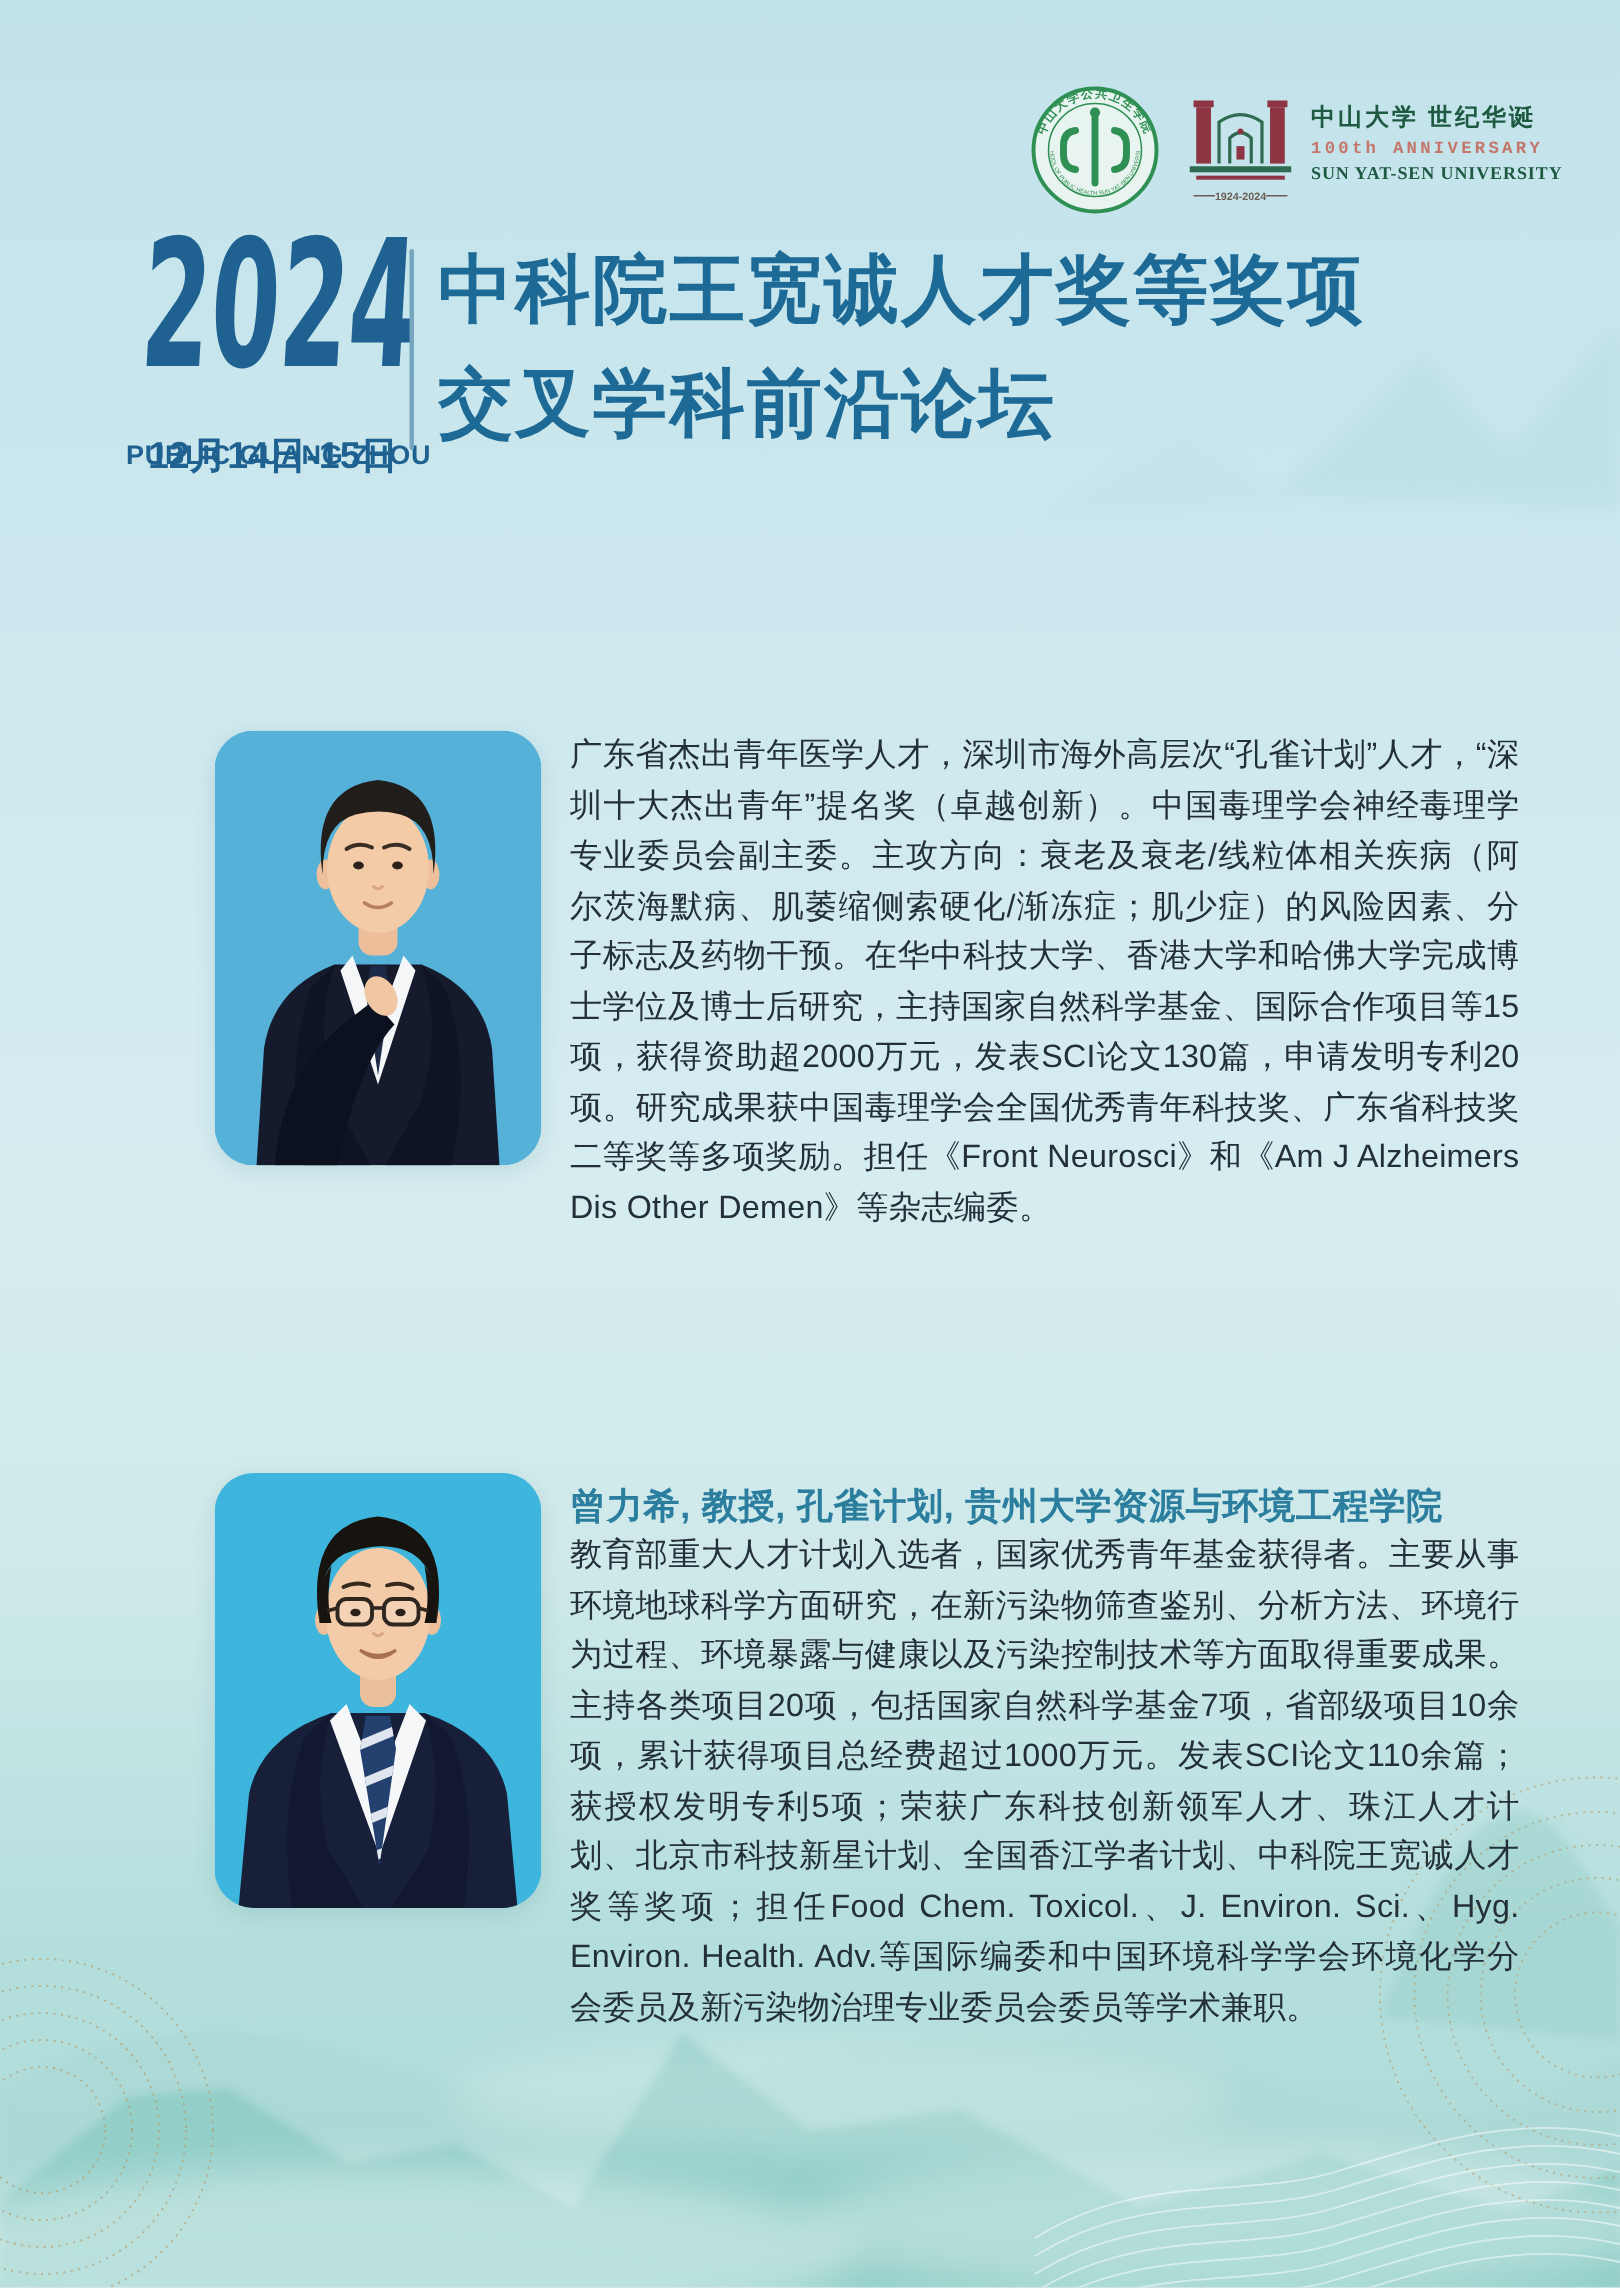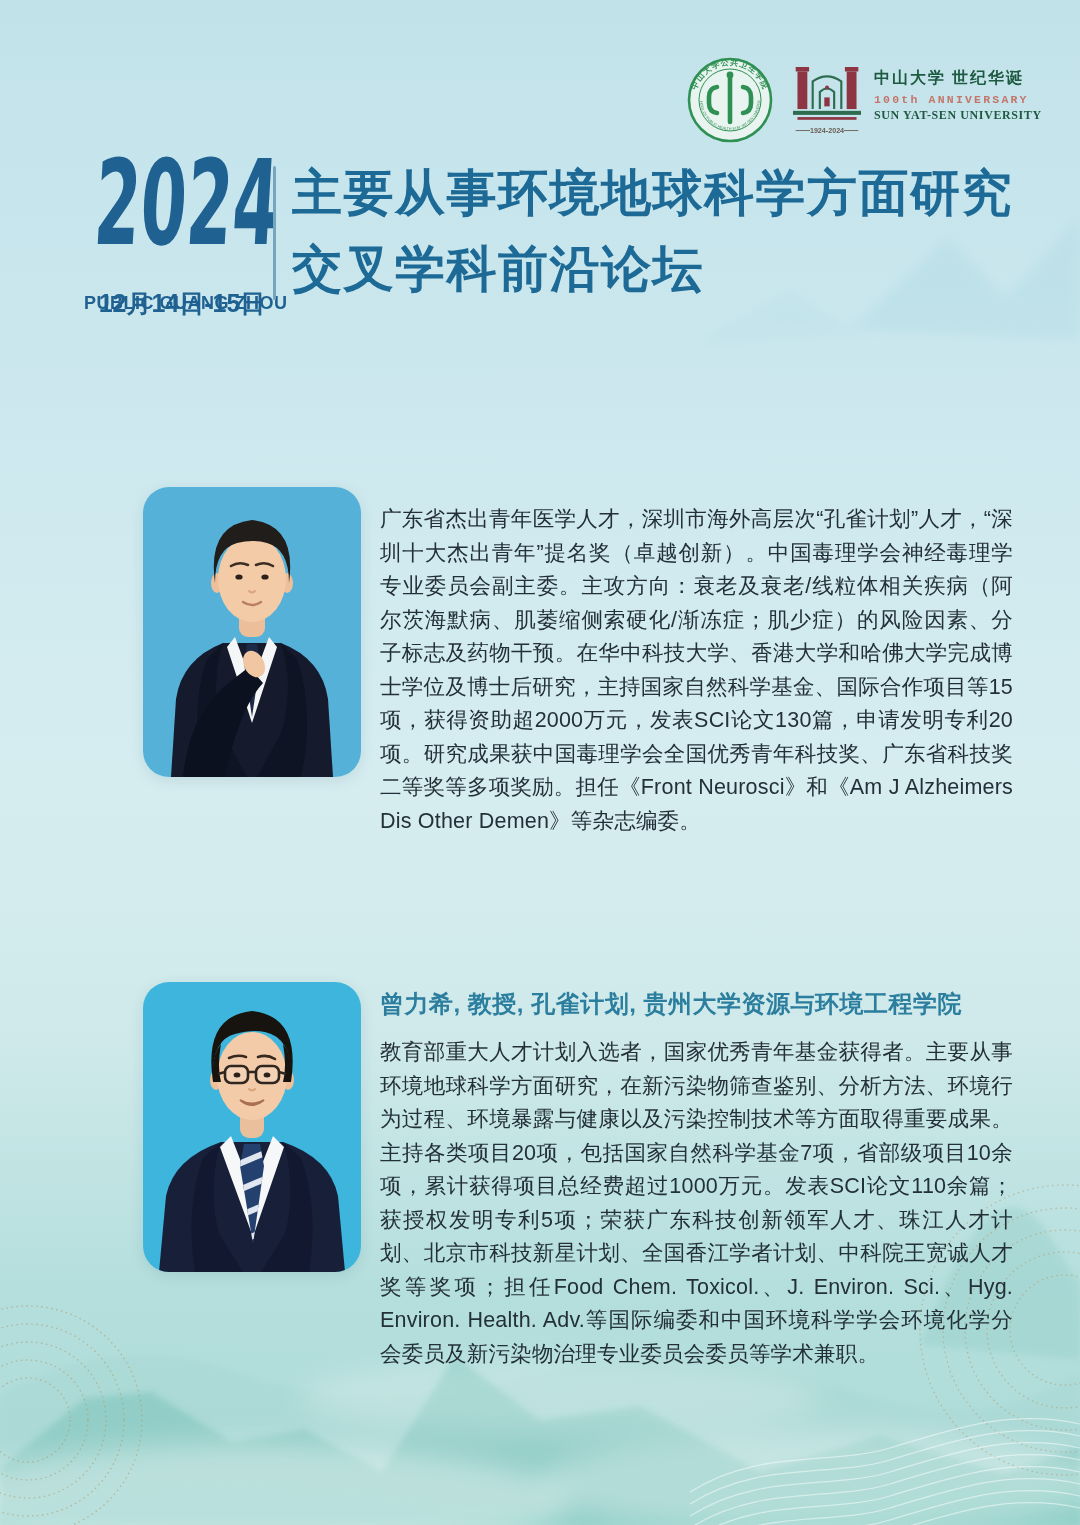--- a/index.html
+++ b/index.html
@@ -47,21 +47,21 @@
   .speaker.s2{ top:982px; }
   .photo{
     position:absolute; left:143px; top:0; width:218px; height:290px;
     border-radius:26px; overflow:hidden; box-shadow:0 4px 14px rgba(40,90,110,.12);
   }
   .photo svg{ display:block; width:100%; height:100%; }
   .sp-text{ position:absolute; left:380px; top:0; width:633px; }
   .sp-name{ font-size:24px; font-weight:bold; color:#2b7e9e; letter-spacing:.5px;
             margin-top:6px; white-space:nowrap; }
   .sp-bio{
-    margin-top:16px; font-size:21.5px; line-height:33.5px; color:#243039;
+    margin-top:0; font-size:21.5px; line-height:33.5px; color:#243039;
     text-align:justify; text-align-last:left; letter-spacing:.2px;
   }
 </style>
 </head>
 <body>
 
 <div class="poster">
 
   <svg class="bg-art" viewBox="0 0 1080 1525" preserveAspectRatio="none" aria-hidden="true">
     <defs>
@@ -171,21 +171,21 @@
         <div class="cent-en1">100th ANNIVERSARY</div>
         <div class="cent-en2">SUN YAT-SEN UNIVERSITY</div>
       </div>
     </div>
 
     <div class="year">2024</div>
     <div class="date">12月14日-15日</div>
     <div class="loc">PUBLIC GUANG ZHOU</div>
     <div class="divider"></div>
     <h1 class="forum-title">
-      <span>主要从事环境地球科学方面研究</span><br>
+      <span>中科院王宽诚人才奖等奖项</span><br>
       <span>交叉学科前沿论坛</span>
     </h1>
 
     <section class="speaker s1">
       <div class="photo">
         <svg viewBox="0 0 218 290">
           <rect width="218" height="290" fill="#55b1d8"></rect>
           <path d="M28,290 L33,212 Q39,172 80,156 L138,156 Q179,172 185,212 L190,290 Z" fill="#151b2d"></path>
           <path d="M80,156 Q66,200 80,246 L104,290 L60,290 Q46,224 64,172 Z" fill="#0f1424"></path>
           <path d="M138,156 Q152,200 138,246 L114,290 L158,290 Q172,224 154,172 Z" fill="#0f1424"></path>

